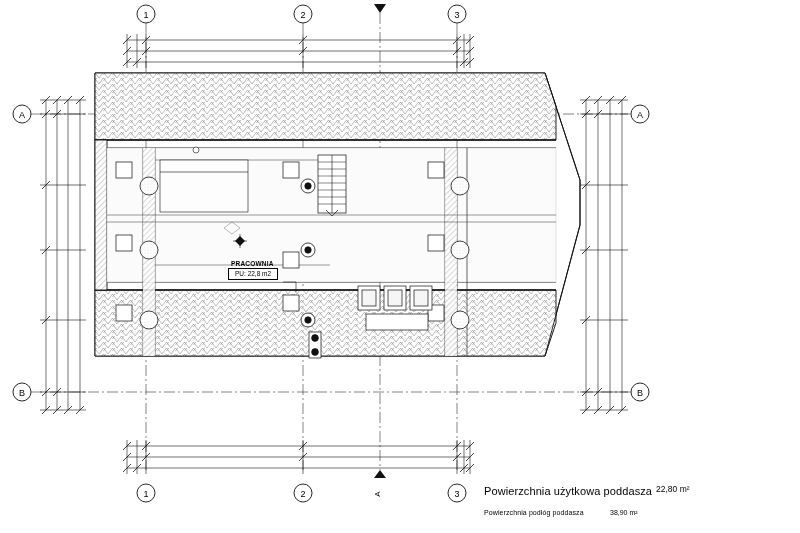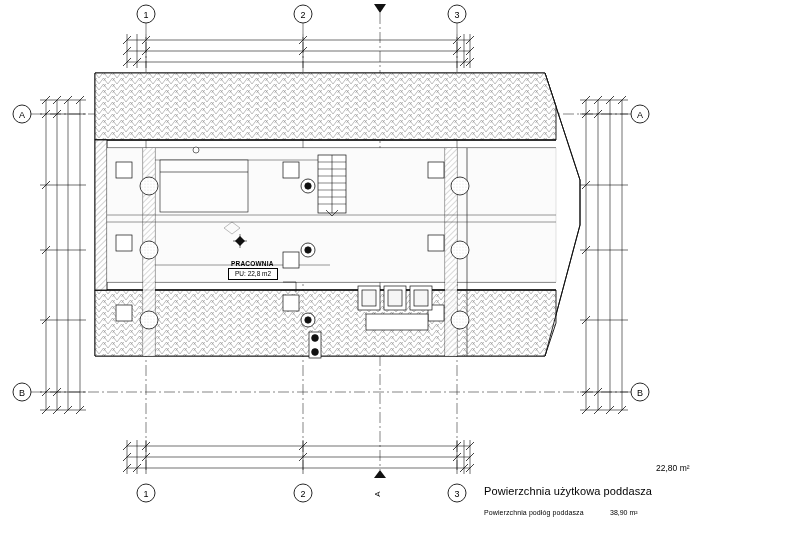--- a/index.html
+++ b/index.html
@@ -15,21 +15,21 @@
   .lbl{font-family:"Liberation Sans", sans-serif;}
   .legend{
     position:absolute;
     font-family:"Liberation Sans", sans-serif;
     color:#000;
     white-space:nowrap;
   }
   .legend-1{left:484px;top:485px;font-size:11px;letter-spacing:0.1px;}
   .legend-2{left:484px;top:509px;font-size:7px;letter-spacing:0.1px;}
   .legend-val{position:absolute;}
-  .lv1{left:656px;top:463px;font-size:8.5px;}
+  .lv1{left:656px;top:484px;font-size:8.5px;}
   .lv2{left:610px;top:509px;font-size:7px;}
   .room-name{
     position:absolute;left:231px;top:260px;
     font-size:6.5px;font-weight:bold;letter-spacing:0.2px;color:#000;
   }
   .room-area-box{
     position:absolute;left:228px;top:268px;
     border:0.8px solid #000;background:#fff;
     padding:1px 6px 2px 6px;font-size:6.5px;color:#000;
   }

